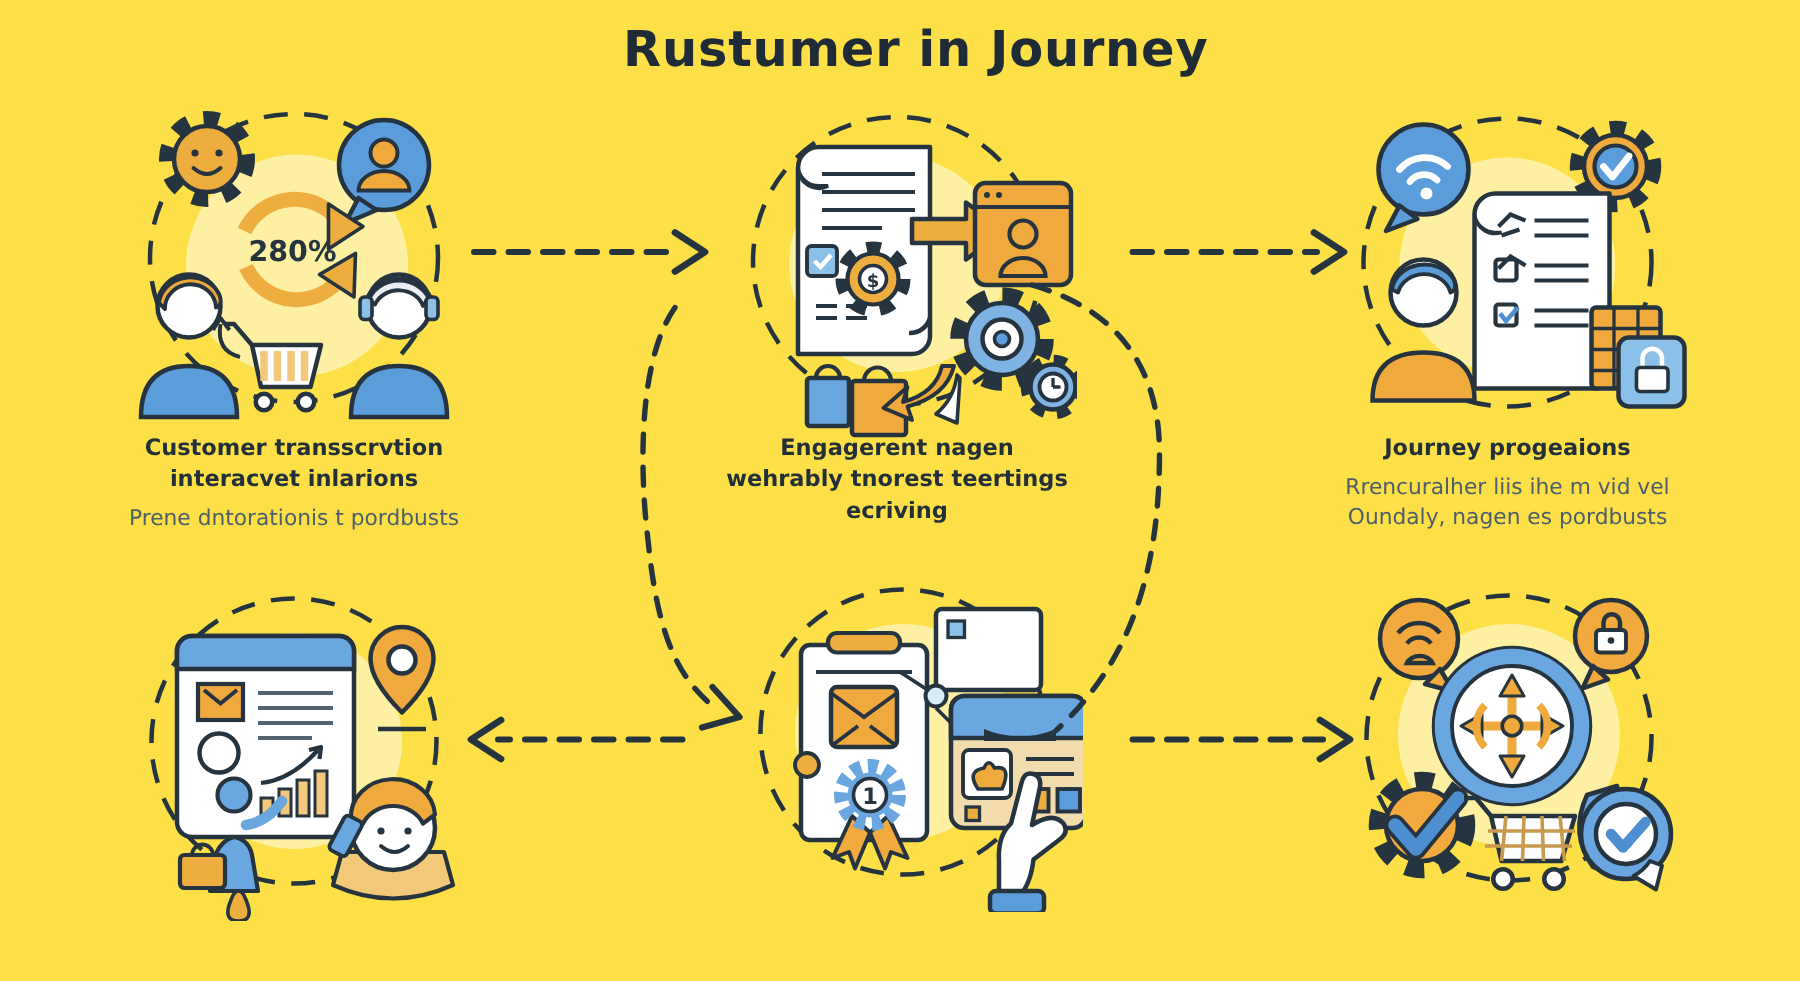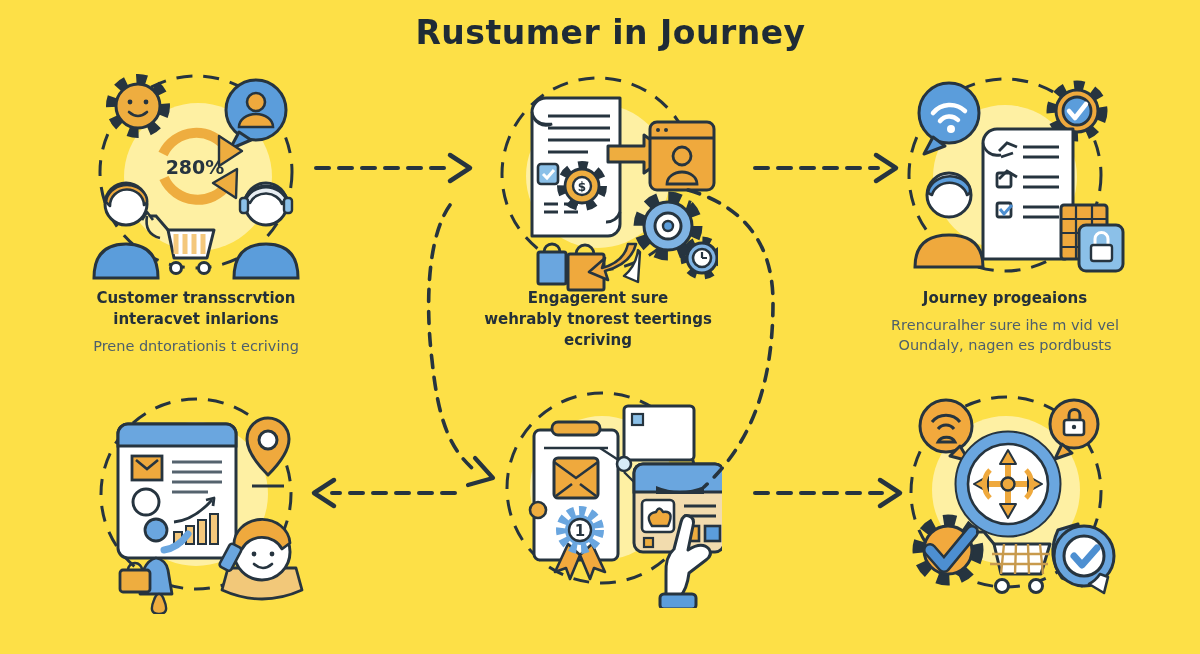--- a/index.html
+++ b/index.html
@@ -305,32 +305,32 @@
       <circle cx="198" cy="184" r="30" fill="#6aa6df" stroke="#26343f" stroke-width="3"></circle>
       <circle cx="198" cy="184" r="20" fill="#ffffff" stroke="#26343f" stroke-width="3"></circle>
       <path d="M188,184 l8,9 15,-17" fill="none" stroke="#4d8fd1" stroke-width="7" stroke-linecap="round" stroke-linejoin="round"></path>
       <path d="M214,202 a30,30 0 0 1 -11,10 l15,9 4,-16 z" fill="#ffffff" stroke="#26343f" stroke-width="2.6" stroke-linejoin="round"></path>
     </g>
   </svg>
 
   <div class="tb" style="left:40px;top:288px;width:312px;">
     <span class="h">Customer transscrvtion</span>
     <span class="h">interacvet inlarions</span>
-    <span class="s sgap">Prene dntorationis t ecriving</span>
+    <span class="s sgap">Prene dntorationis t pordbusts</span>
   </div>
 
   <div class="tb" style="left:440px;top:288px;width:316px;">
-    <span class="h">Engagerent sure</span>
+    <span class="h">Engagerent nagen</span>
     <span class="h">wehrably tnorest teertings</span>
     <span class="h">ecriving</span>
   </div>
 
   <div class="tb" style="left:842px;top:288px;width:326px;">
     <span class="h">Journey progeaions</span>
-    <span class="s sgap">Rrencuralher sure ihe m vid vel</span>
+    <span class="s sgap">Rrencuralher liis ihe m vid vel</span>
     <span class="s">Oundaly, nagen es pordbusts</span>
   </div>
 
   <svg class="arrows" width="1200" height="654" viewBox="0 0 1200 654">
     <g stroke="#26343f" fill="none" stroke-linecap="round" stroke-linejoin="round">
       <g>
         <path d="M316,168 H450" stroke-width="4" stroke-dasharray="13 10"></path>
         <path d="M450,155 L470,168 L450,181" stroke-width="4.5"></path>
       </g>
       <g>

